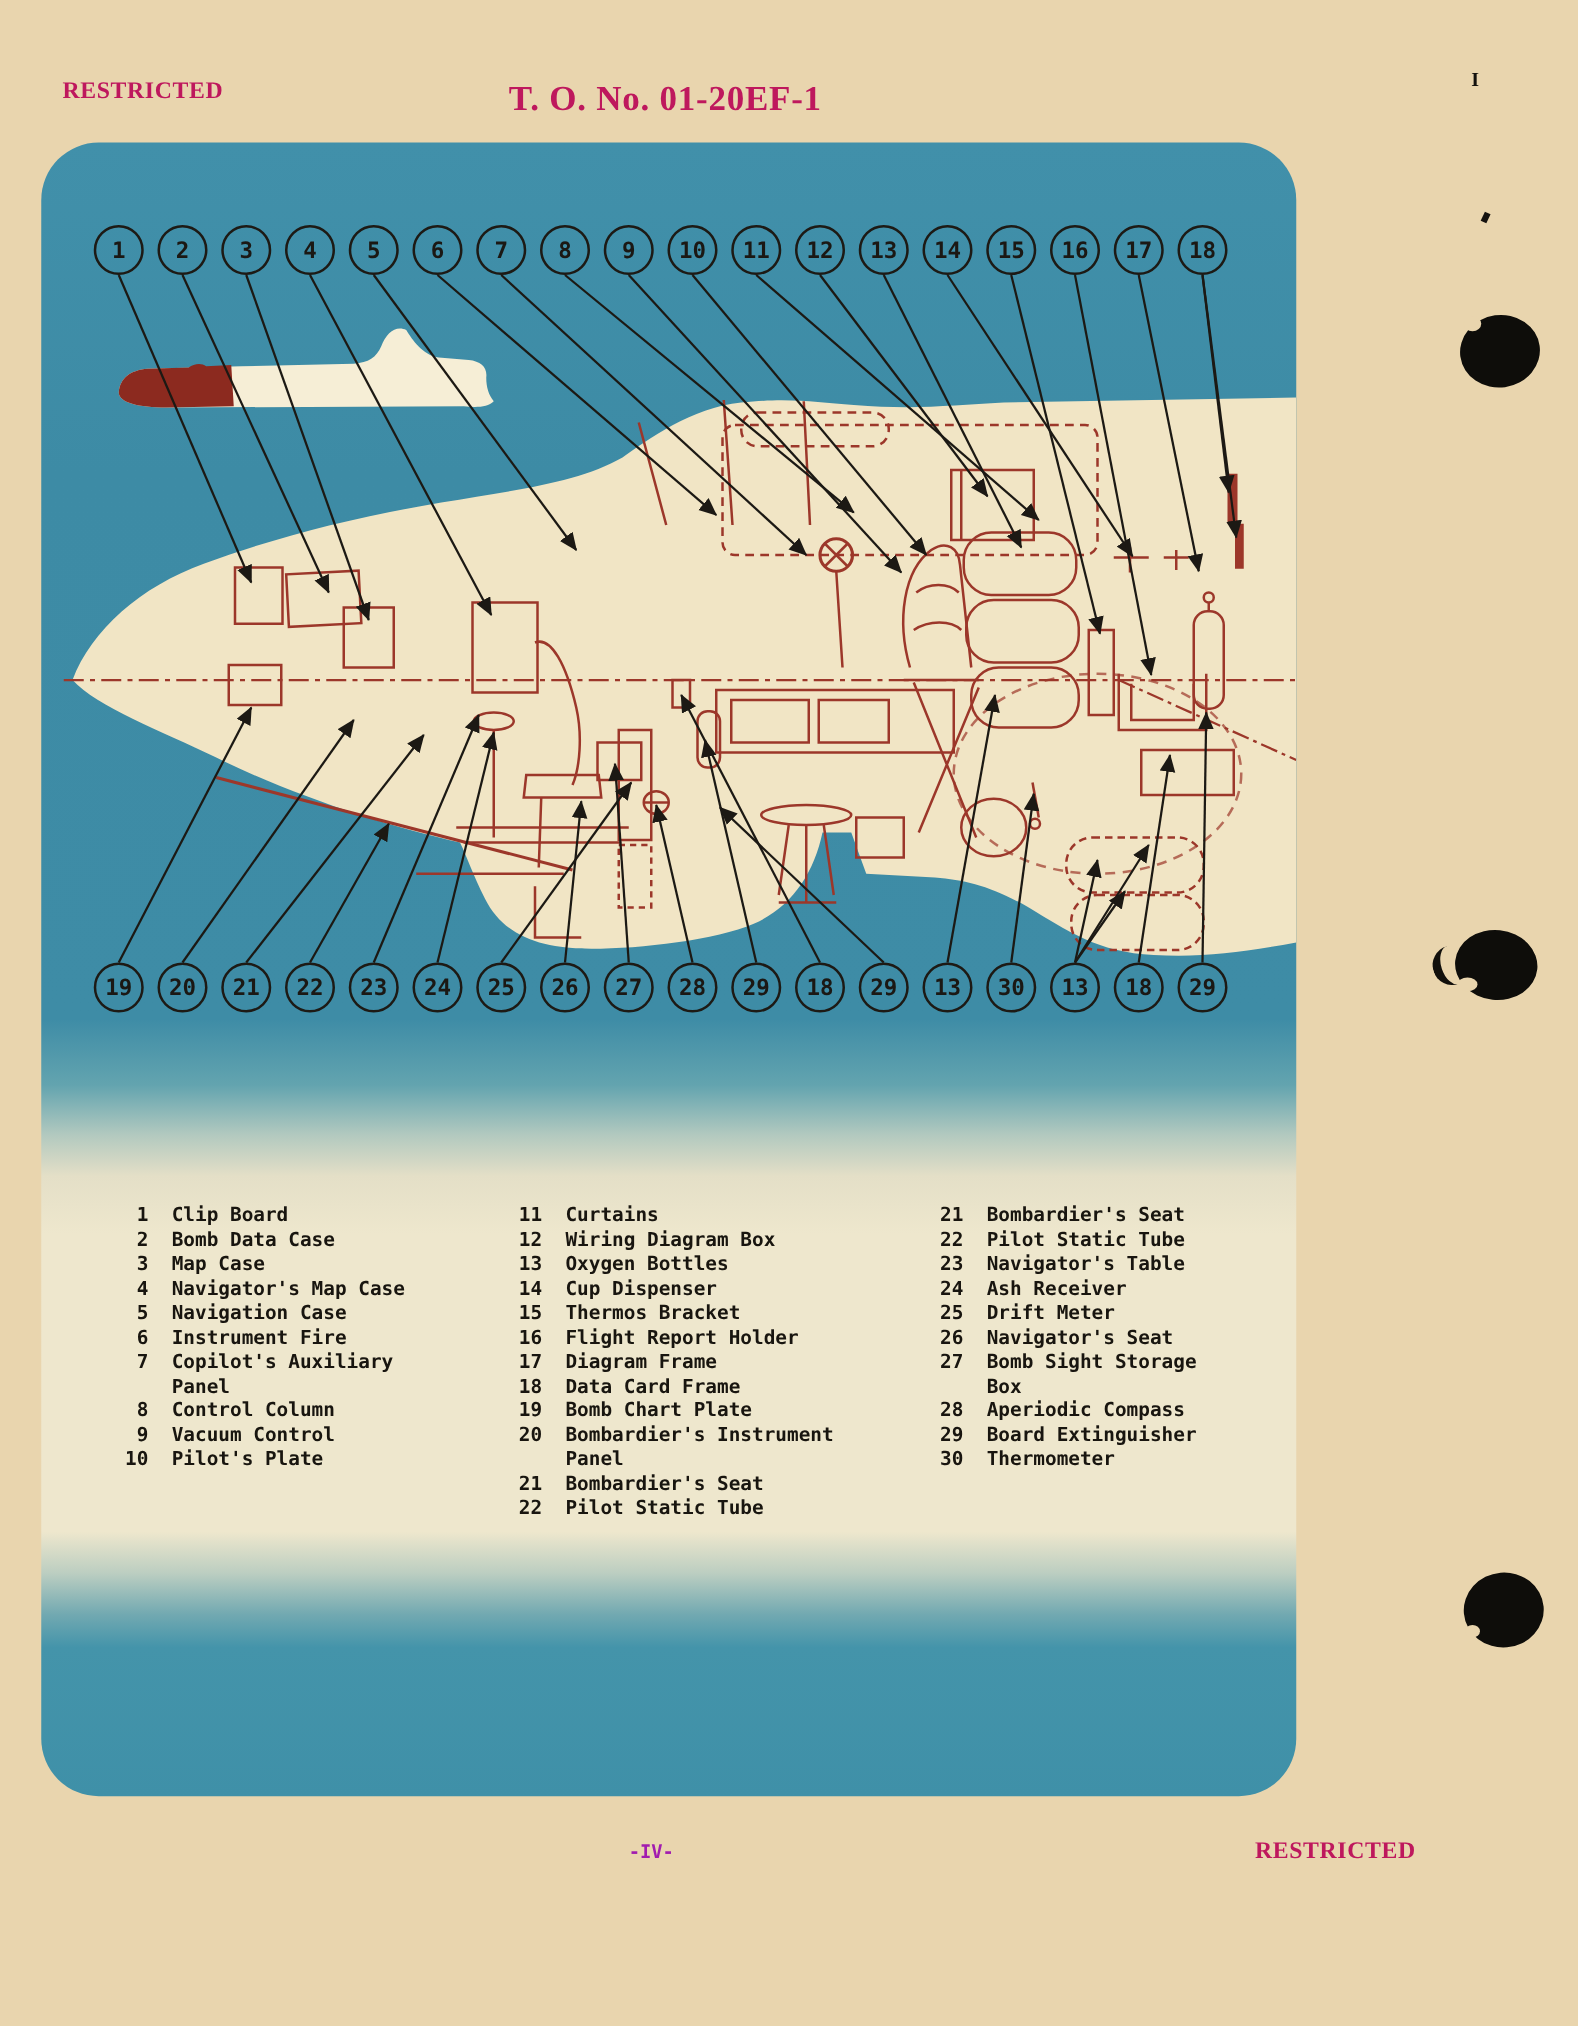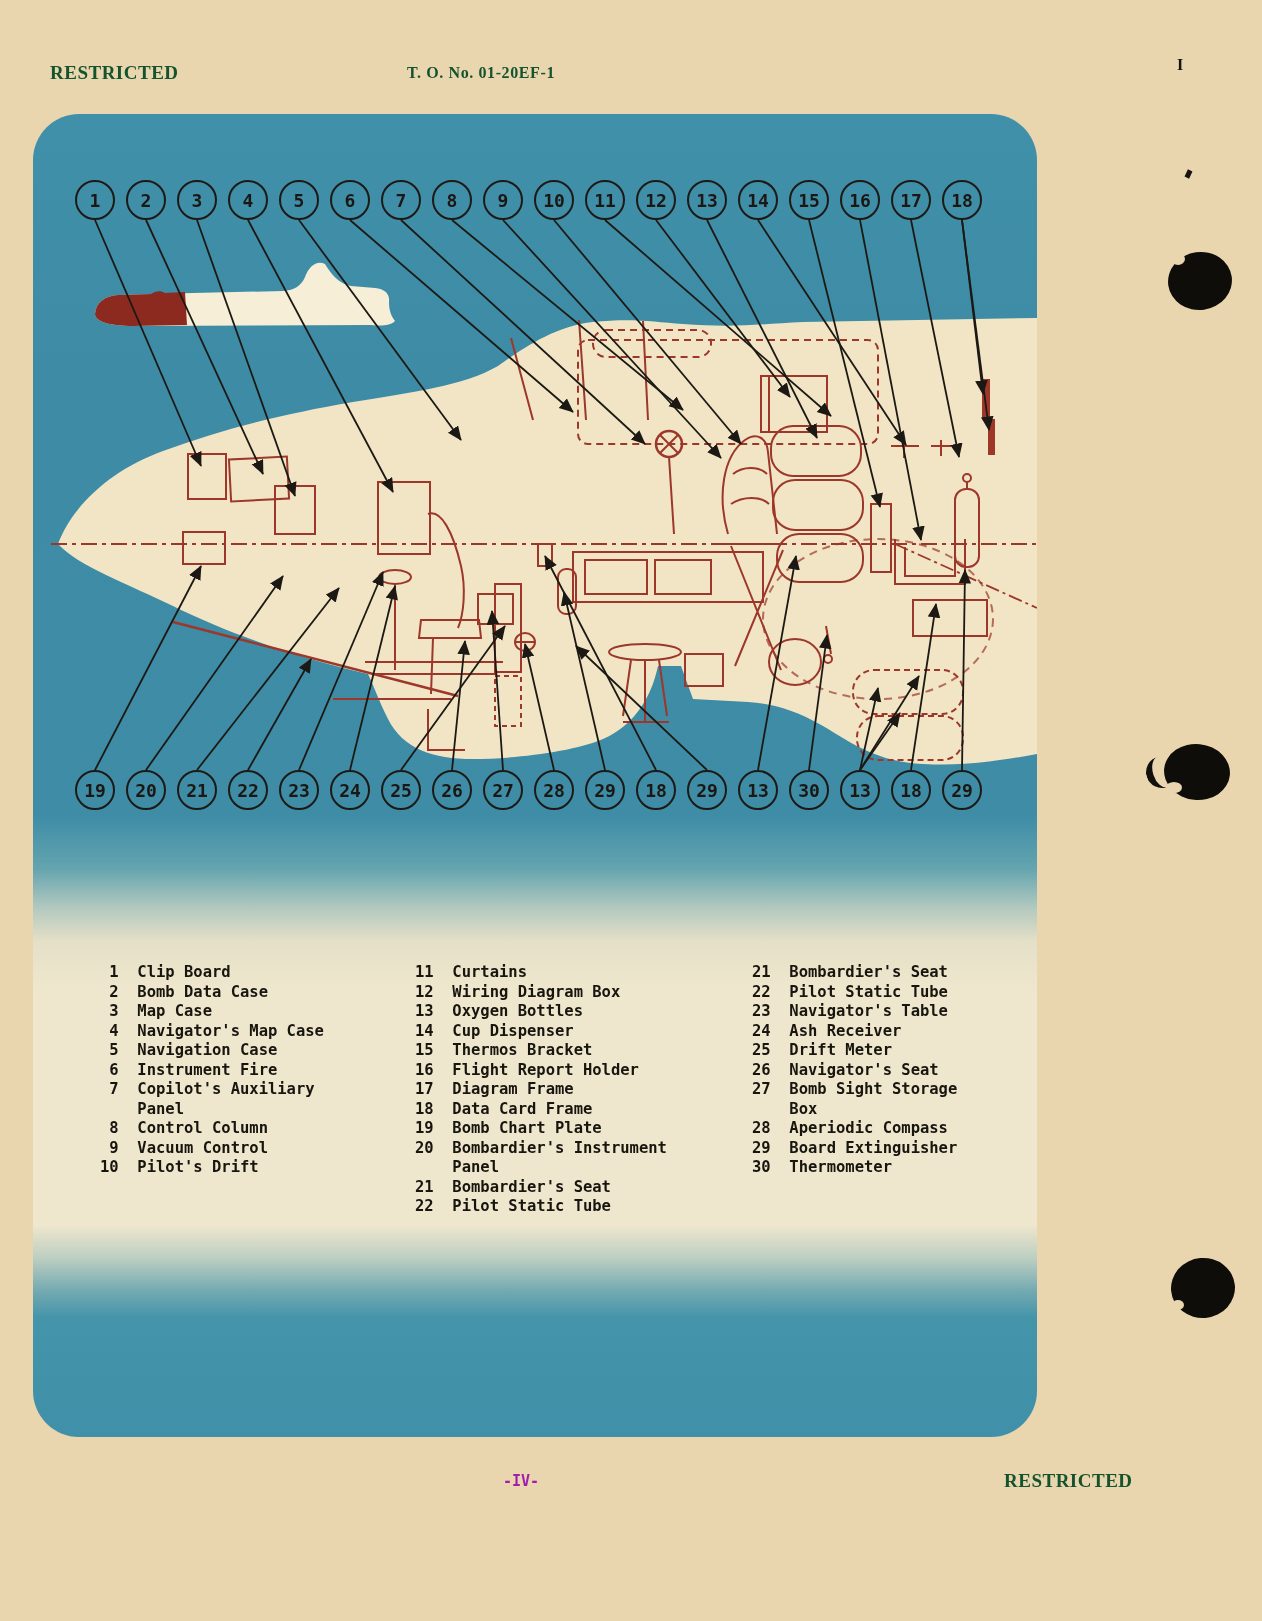--- a/index.html
+++ b/index.html
@@ -2,23 +2,23 @@
 <html><head>
 <meta charset="utf-8">
 <style>
   html,body{margin:0;padding:0;}
   body{
     width:1262px;height:1621px;position:relative;overflow:hidden;
     background:#e9d5ae;
     font-family:"Liberation Serif", serif;
   }
   
-  .classif{position:absolute;font-weight:bold;font-size:19px;letter-spacing:.5px;color:#14532d;}
+  .classif{position:absolute;font-weight:bold;font-size:19px;letter-spacing:.5px;color:#be185d;}
   .hdr-restricted{left:50px;top:62px;}
-  .hdr-to{left:407px;top:64px;font-size:16px;letter-spacing:.6px;}
+  .hdr-to{left:407px;top:64px;font-size:28px;letter-spacing:.6px;}
   .corner-mark{position:absolute;left:1177px;top:56px;font-weight:bold;font-size:16px;color:#14120e;}
   .corner-speck{position:absolute;left:1186px;top:170px;width:5px;height:8px;background:#161310;transform:rotate(25deg);}
   .ftr-page{position:absolute;left:503px;top:1472px;font-family:"DejaVu Sans Mono",monospace;font-weight:bold;font-size:15px;color:#a21caf;}
   .ftr-restricted{left:1004px;top:1470px;}
 
   
   .panel{
     position:absolute;left:33px;top:114px;width:1004px;height:1323px;
     border-radius:46px;
     background:linear-gradient(180deg,
@@ -297,21 +297,21 @@
       <div class="li">
           <span class="ln">8</span>
           <span class="lt">Control Column</span>
         </div>
       <div class="li">
           <span class="ln">9</span>
           <span class="lt">Vacuum Control</span>
         </div>
       <div class="li">
           <span class="ln">10</span>
-          <span class="lt">Pilot's Drift</span>
+          <span class="lt">Pilot's Plate</span>
         </div>
     </div>
     <div class="lcol lcol2">
       <div class="li">
           <span class="ln">11</span>
           <span class="lt">Curtains</span>
         </div>
       <div class="li">
           <span class="ln">12</span>
           <span class="lt">Wiring Diagram Box</span>

